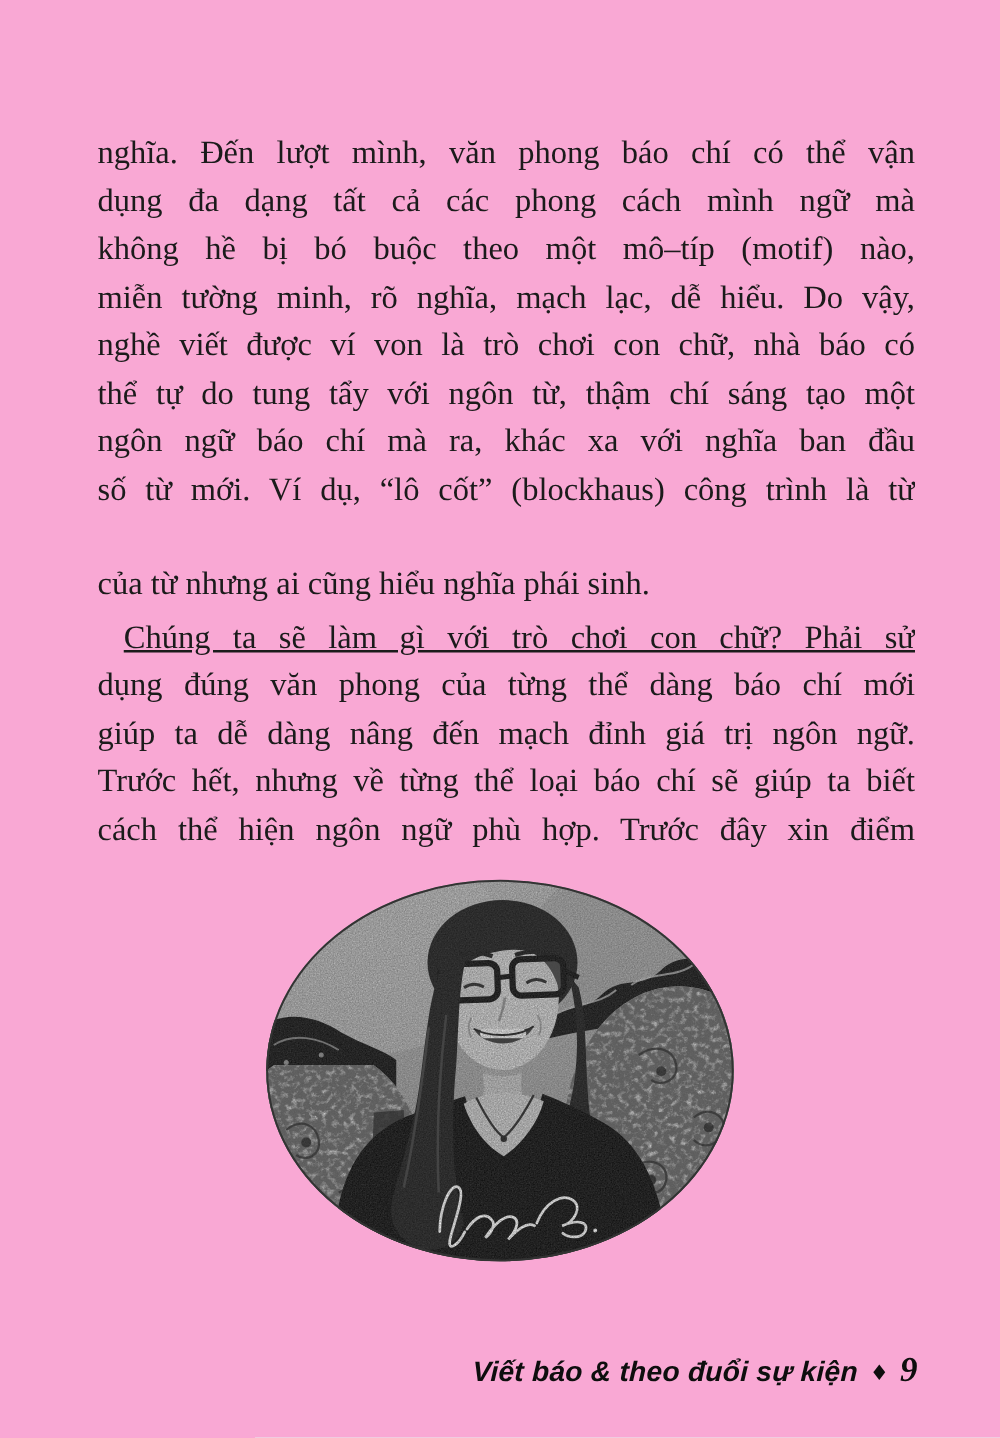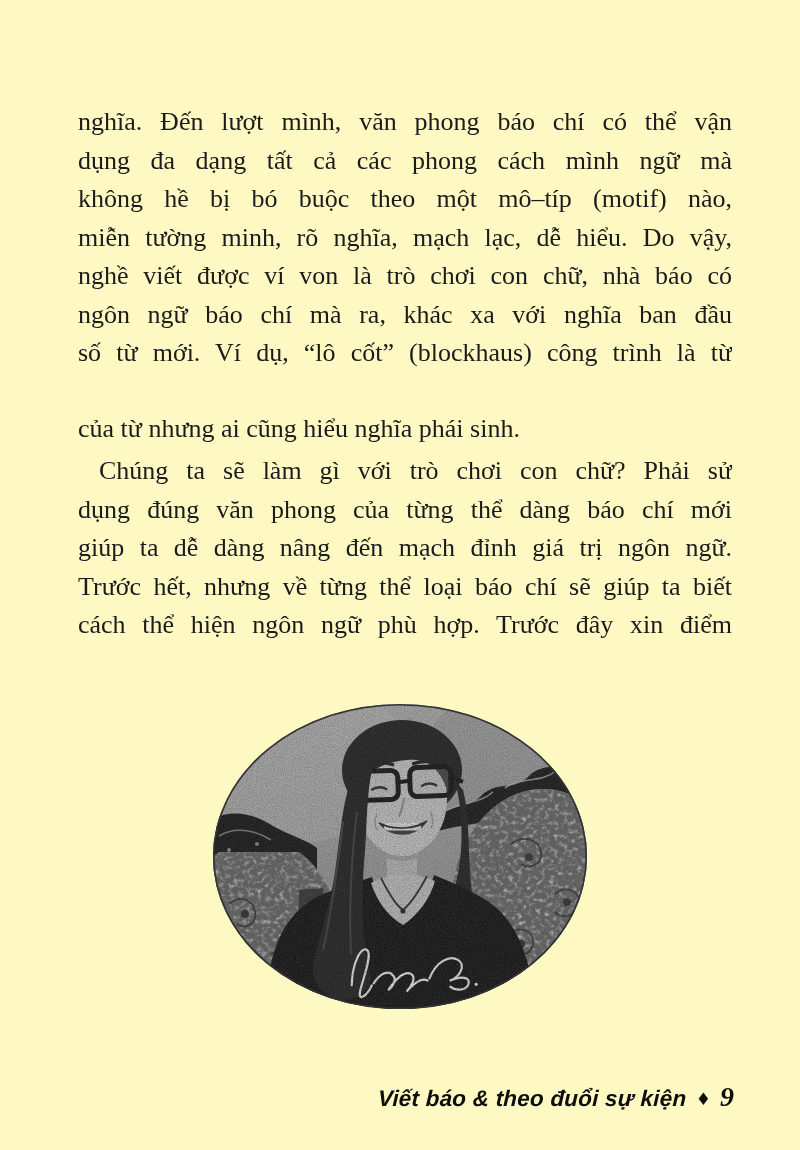--- a/index.html
+++ b/index.html
@@ -1,33 +1,33 @@
 <!DOCTYPE html>
 <html><head>
 <meta charset="utf-8">
 <style>
   html,body{margin:0;padding:0;background:#e9e9e9;}
   .page{
-    position:relative;width:800px;height:1150px;background:#fef9c3;
+    position:relative;width:800px;height:1150px;background:#f9a8d4;
     font-family:"Liberation Serif","DejaVu Serif",serif;color:#1b1b1b;
     overflow:hidden;margin:0 auto;
   }
   .text-block{
     position:absolute;left:78px;top:103px;width:654px;
     font-size:26px;line-height:38.5px;
   }
   .para{margin:0;padding:0;}
   .para-2{margin-top:4px;}
   .line{
     height:38.5px;overflow:hidden;
     text-align:justify;-moz-text-align-last:justify;text-align-last:justify;
     text-justify:inter-word;
   }
   .line.last{text-align-last:left;margin-top:37px;-moz-text-align-last:left;}
-  .line.first-indent{padding-left:21px;}
+  .line.first-indent{padding-left:21px;text-decoration:underline;}
   .photo{
     position:absolute;left:211px;top:702px;width:378px;height:309px;
   }
   .photo svg{display:block;width:100%;height:100%;}
   .footer{
     position:absolute;top:1081px;right:66px;
     display:flex;align-items:baseline;gap:9px;color:#0e0e0e;
   }
   .footer .running-title{
     font-family:"Liberation Sans","DejaVu Sans",sans-serif;
@@ -47,20 +47,21 @@
 
 <div class="page">
 
   <div class="text-block">
     <div class="para para-1">
       <div class="line">nghĩa. Đến lượt mình, văn phong báo chí có thể vận</div>
       <div class="line">dụng đa dạng tất cả các phong cách mình ngữ mà</div>
       <div class="line">không hề bị bó buộc theo một mô–típ (motif) nào,</div>
       <div class="line">miễn tường minh, rõ nghĩa, mạch lạc, dễ hiểu. Do vậy,</div>
       <div class="line">nghề viết được ví von là trò chơi con chữ, nhà báo có</div>
+      <div class="line">thể tự do tung tẩy với ngôn từ, thậm chí sáng tạo một</div>
       <div class="line">ngôn ngữ báo chí mà ra, khác xa với nghĩa ban đầu</div>
       <div class="line">số từ mới. Ví dụ, “lô cốt” (blockhaus) công trình là từ</div>
       <div class="line last">của từ nhưng ai cũng hiểu nghĩa phái sinh.</div>
     </div>
     <div class="para para-2">
       <div class="line first-indent">Chúng ta sẽ làm gì với trò chơi con chữ? Phải sử</div>
       <div class="line">dụng đúng văn phong của từng thể dàng báo chí mới</div>
       <div class="line">giúp ta dễ dàng nâng đến mạch đỉnh giá trị ngôn ngữ.</div>
       <div class="line">Trước hết, nhưng về từng thể loại báo chí sẽ giúp ta biết</div>
       <div class="line">cách thể hiện ngôn ngữ phù hợp. Trước đây xin điểm</div>

